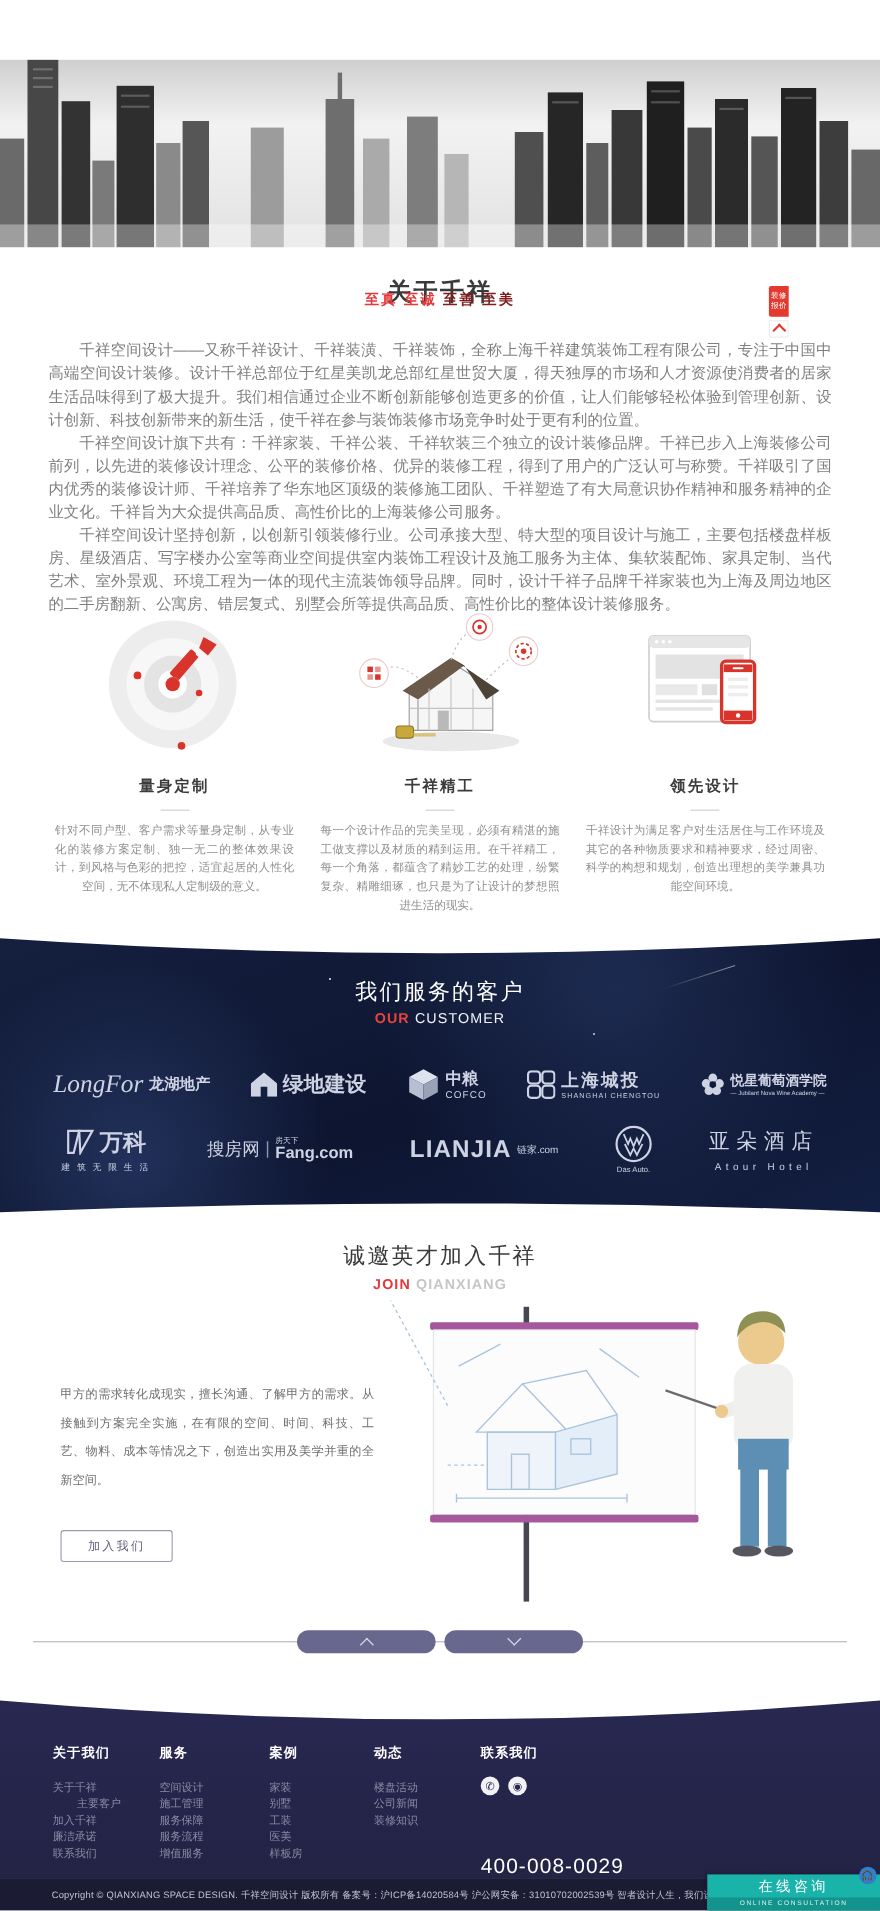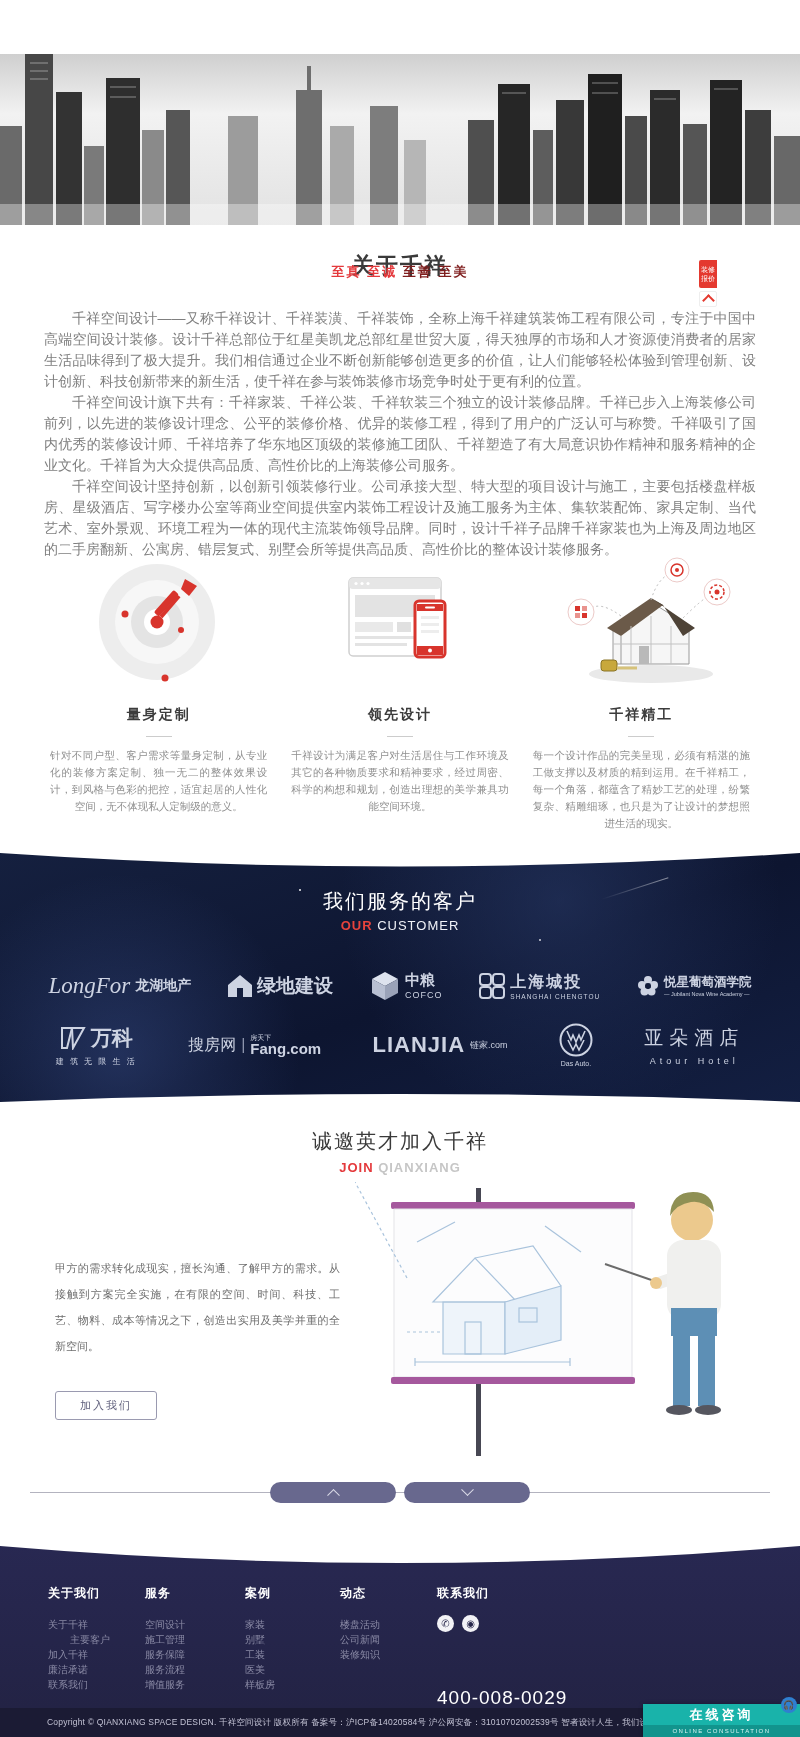--- a/index.html
+++ b/index.html
@@ -114,21 +114,21 @@
   .phone{position:absolute;font-size:19px;color:#ffffff;letter-spacing:1px;white-space:nowrap;}
   .hotline{position:absolute;font-size:10px;color:#9a9ab5;}
 
   .copybar{position:absolute;top:1708px;left:0;width:800px;height:29px;background:#1b1b34;
            display:flex;align-items:center;}
   .copytext{margin-left:47px;font-size:8.5px;color:#c2c2d4;letter-spacing:.2px;white-space:nowrap;}
   .copylinks{font-size:8.5px;color:#3f5fae;margin-left:6px;white-space:nowrap;}
 
   .consult{position:absolute;right:0;bottom:0;width:157px;height:33px;background:#19b3aa;
            text-align:center;box-shadow:0 0 4px rgba(0,0,0,.3);}
-  .consult .t{color:#fff;font-size:13px;font-weight:bold;letter-spacing:3px;line-height:21px;}
+  .consult .t{color:#fff;font-size:13px;font-weight:normal;letter-spacing:3px;line-height:21px;}
   .consult .s{background:#12948d;color:#d8f4f2;font-size:6px;letter-spacing:1.5px;
               line-height:12px;}
   .consult .bubble{position:absolute;top:-7px;right:3px;width:16px;height:16px;border-radius:50%;
                    background:#2f7fd0;color:#fff;font-size:9px;line-height:16px;text-align:center;}
 </style>
 </head>
 <body>
 
 <div class="page">
 
@@ -222,20 +222,59 @@
           <polygon points="92,23 104,30 96,40 88,33" fill="#d8342c"></polygon>
           <line x1="68" y1="61" x2="86" y2="40" stroke="#d8342c" stroke-width="4"></line>
           <circle cx="32" cy="58" r="3.5" fill="#d8342c"></circle>
           <circle cx="88" cy="74" r="3" fill="#d8342c"></circle>
           <circle cx="72" cy="122" r="3.5" fill="#d8342c"></circle>
         </svg>
       </div>
       <div class="f-title">量身定制</div>
       <div class="f-div"></div>
       <div class="f-desc">针对不同户型、客户需求等量身定制，从专业化的装修方案定制、独一无二的整体效果设计，到风格与色彩的把控，适宜起居的人性化空间，无不体现私人定制级的意义。</div>
+    </div>
+
+    <div class="feature">
+      <div class="f-icon">
+        <svg width="180" height="132" viewBox="0 0 180 132">
+          <ellipse cx="100" cy="118" rx="62" ry="9" fill="#e9e9e9"></ellipse>
+
+          <polygon points="62,70 100,46 138,70 138,108 62,108" fill="#f6f6f6" stroke="#9a9a9a" stroke-width="1"></polygon>
+          <polygon points="56,72 100,42 112,49 70,80" fill="#6b5a49"></polygon>
+          <polygon points="100,42 144,72 132,80 112,49" fill="#4e4337"></polygon>
+          <line x1="70" y1="80" x2="70" y2="108" stroke="#9a9a9a"></line>
+          <line x1="62" y1="88" x2="138" y2="88" stroke="#c2c2c2"></line>
+          <line x1="80" y1="70" x2="80" y2="108" stroke="#c2c2c2"></line>
+          <line x1="100" y1="60" x2="100" y2="108" stroke="#c2c2c2"></line>
+          <line x1="120" y1="70" x2="120" y2="108" stroke="#c2c2c2"></line>
+          <rect x="88" y="90" width="10" height="18" fill="#b9b9b9"></rect>
+
+          <rect x="50" y="104" width="16" height="11" rx="3" fill="#c8a83c" stroke="#8a7426"></rect>
+          <line x1="66" y1="112" x2="86" y2="112" stroke="#d6c27a" stroke-width="3"></line>
+
+          <path d="M70,60 Q48,44 38,54" fill="none" stroke="#bbbbbb" stroke-width="1" stroke-dasharray="2 3"></path>
+          <path d="M100,44 Q106,24 118,18" fill="none" stroke="#bbbbbb" stroke-width="1" stroke-dasharray="2 3"></path>
+          <path d="M132,62 Q150,44 158,40" fill="none" stroke="#bbbbbb" stroke-width="1" stroke-dasharray="2 3"></path>
+          <circle cx="30" cy="56" r="13" fill="#ffffff" stroke="#eccac8"></circle>
+          <rect x="24" y="50" width="5" height="5" fill="#d8342c"></rect>
+            <rect x="31" y="50" width="5" height="5" fill="#e9938e"></rect>
+          <rect x="24" y="57" width="5" height="5" fill="#e9938e"></rect>
+            <rect x="31" y="57" width="5" height="5" fill="#d8342c"></rect>
+          <circle cx="126" cy="14" r="12" fill="#ffffff" stroke="#eccac8"></circle>
+          <circle cx="126" cy="14" r="6" fill="none" stroke="#d8342c" stroke-width="1.5"></circle>
+          <circle cx="126" cy="14" r="2" fill="#d8342c"></circle>
+          <circle cx="166" cy="36" r="13" fill="#ffffff" stroke="#eccac8"></circle>
+          <circle cx="166" cy="36" r="7" fill="none" stroke="#d8342c" stroke-width="1.5" stroke-dasharray="3 2"></circle>
+          <circle cx="166" cy="36" r="2.5" fill="#d8342c"></circle>
+        </svg>
+      </div>
+      <div class="f-title">千祥精工</div>
+      <div class="f-div"></div>
+      <div class="f-desc">每一个设计作品的完美呈现，必须有精湛的施工做支撑以及材质的精到运用。在千祥精工，每一个角落，都蕴含了精妙工艺的处理，纷繁复杂、精雕细琢，也只是为了让设计的梦想照进生活的现实。</div>
     </div>
 
     <div class="feature">
       <div class="f-icon">
         <svg width="130" height="132" viewBox="0 0 130 132">
           <rect x="14" y="22" width="92" height="78" rx="4" fill="#ffffff" stroke="#cfcfcf" stroke-width="1.5"></rect>
           <rect x="14" y="22" width="92" height="11" rx="4" fill="#e6e6e6"></rect>
           <circle cx="21" cy="27.5" r="1.6" fill="#ffffff"></circle>
             <circle cx="27" cy="27.5" r="1.6" fill="#ffffff"></circle>
           <circle cx="33" cy="27.5" r="1.6" fill="#ffffff"></circle>
@@ -252,59 +291,20 @@
           <circle cx="95" cy="94.5" r="2" fill="#ffffff"></circle>
           <rect x="86" y="60" width="18" height="3" fill="#ededed"></rect>
           <rect x="86" y="67" width="18" height="3" fill="#ededed"></rect>
           <rect x="86" y="74" width="18" height="3" fill="#ededed"></rect>
         </svg>
       </div>
       <div class="f-title">领先设计</div>
       <div class="f-div"></div>
       <div class="f-desc">千祥设计为满足客户对生活居住与工作环境及其它的各种物质要求和精神要求，经过周密、科学的构想和规划，创造出理想的美学兼具功能空间环境。</div>
     </div>
-
-    <div class="feature">
-      <div class="f-icon">
-        <svg width="180" height="132" viewBox="0 0 180 132">
-          <ellipse cx="100" cy="118" rx="62" ry="9" fill="#e9e9e9"></ellipse>
-
-          <polygon points="62,70 100,46 138,70 138,108 62,108" fill="#f6f6f6" stroke="#9a9a9a" stroke-width="1"></polygon>
-          <polygon points="56,72 100,42 112,49 70,80" fill="#6b5a49"></polygon>
-          <polygon points="100,42 144,72 132,80 112,49" fill="#4e4337"></polygon>
-          <line x1="70" y1="80" x2="70" y2="108" stroke="#9a9a9a"></line>
-          <line x1="62" y1="88" x2="138" y2="88" stroke="#c2c2c2"></line>
-          <line x1="80" y1="70" x2="80" y2="108" stroke="#c2c2c2"></line>
-          <line x1="100" y1="60" x2="100" y2="108" stroke="#c2c2c2"></line>
-          <line x1="120" y1="70" x2="120" y2="108" stroke="#c2c2c2"></line>
-          <rect x="88" y="90" width="10" height="18" fill="#b9b9b9"></rect>
-
-          <rect x="50" y="104" width="16" height="11" rx="3" fill="#c8a83c" stroke="#8a7426"></rect>
-          <line x1="66" y1="112" x2="86" y2="112" stroke="#d6c27a" stroke-width="3"></line>
-
-          <path d="M70,60 Q48,44 38,54" fill="none" stroke="#bbbbbb" stroke-width="1" stroke-dasharray="2 3"></path>
-          <path d="M100,44 Q106,24 118,18" fill="none" stroke="#bbbbbb" stroke-width="1" stroke-dasharray="2 3"></path>
-          <path d="M132,62 Q150,44 158,40" fill="none" stroke="#bbbbbb" stroke-width="1" stroke-dasharray="2 3"></path>
-          <circle cx="30" cy="56" r="13" fill="#ffffff" stroke="#eccac8"></circle>
-          <rect x="24" y="50" width="5" height="5" fill="#d8342c"></rect>
-            <rect x="31" y="50" width="5" height="5" fill="#e9938e"></rect>
-          <rect x="24" y="57" width="5" height="5" fill="#e9938e"></rect>
-            <rect x="31" y="57" width="5" height="5" fill="#d8342c"></rect>
-          <circle cx="126" cy="14" r="12" fill="#ffffff" stroke="#eccac8"></circle>
-          <circle cx="126" cy="14" r="6" fill="none" stroke="#d8342c" stroke-width="1.5"></circle>
-          <circle cx="126" cy="14" r="2" fill="#d8342c"></circle>
-          <circle cx="166" cy="36" r="13" fill="#ffffff" stroke="#eccac8"></circle>
-          <circle cx="166" cy="36" r="7" fill="none" stroke="#d8342c" stroke-width="1.5" stroke-dasharray="3 2"></circle>
-          <circle cx="166" cy="36" r="2.5" fill="#d8342c"></circle>
-        </svg>
-      </div>
-      <div class="f-title">千祥精工</div>
-      <div class="f-div"></div>
-      <div class="f-desc">每一个设计作品的完美呈现，必须有精湛的施工做支撑以及材质的精到运用。在千祥精工，每一个角落，都蕴含了精妙工艺的处理，纷繁复杂、精雕细琢，也只是为了让设计的梦想照进生活的现实。</div>
-    </div>
   </div>
 
   <div class="clients">
     <svg class="curve-top" viewBox="0 0 800 30" preserveAspectRatio="none">
       <path d="M0,0 H800 V3 Q400,30 0,3 Z" fill="#ffffff"></path>
     </svg>
     <div class="streak"></div>
     <div class="clients-title">我们服务的客户</div>
     <div class="clients-sub">
       <span class="red">OUR</span>

